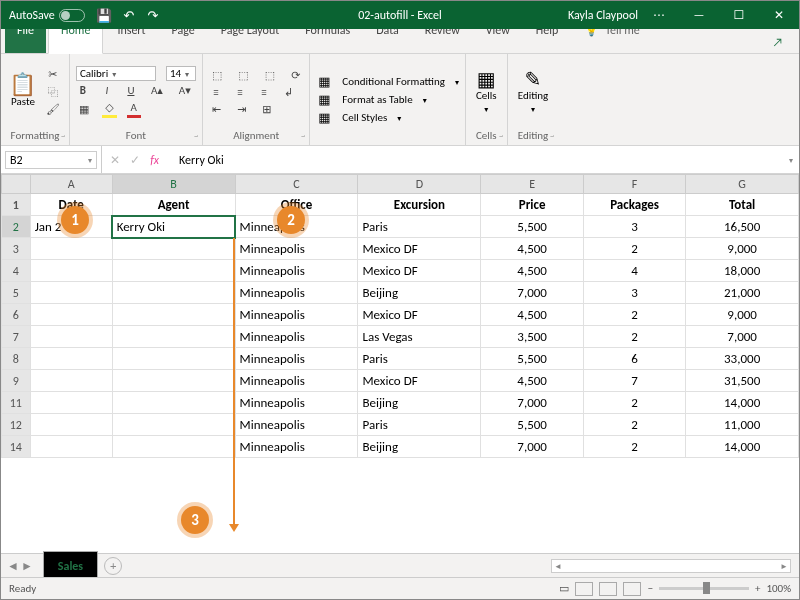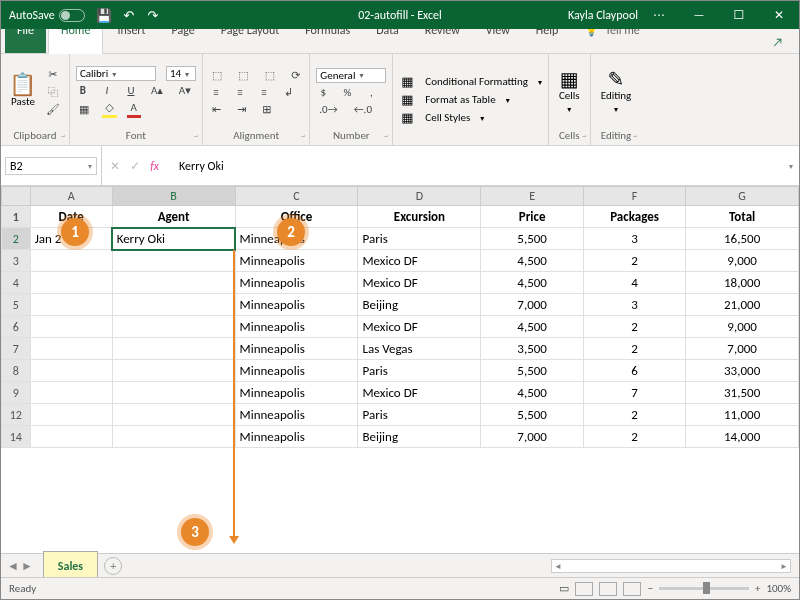--- a/index.html
+++ b/index.html
@@ -24,21 +24,21 @@
 .group-label{text-align:center;color:#666;font-size:11px;padding-top:2px;position:relative}
 .group-label::after{content:"⌐";position:absolute;right:-2px;bottom:0;font-size:8px;color:#888;transform:rotate(180deg)}
 .group-body{display:flex;gap:4px;flex:1}
 .vcol{display:flex;flex-direction:column;align-items:center;justify-content:center;gap:2px;padding:0 4px}
 .rows3{display:flex;flex-direction:column;gap:2px;justify-content:center}
 .row{display:flex;gap:10px;align-items:center}
 .btn{padding:1px 3px;color:#444;min-width:14px;text-align:center}
 .sel{border:1px solid #bbb;background:#fff;padding:0 3px;font-size:11px;display:flex;align-items:center;gap:2px}
 .sel::after{content:"▾";font-size:8px;color:#666;margin-left:2px}
 .icon{width:16px;height:16px;display:inline-flex;align-items:center;justify-content:center;font-size:13px}
-.formula-bar{height:40px;background:#fff;border-bottom:1px solid #d4d4d4;display:flex;align-items:center;font-size:12px}
+.formula-bar{height:28px;background:#fff;border-bottom:1px solid #d4d4d4;display:flex;align-items:center;font-size:12px}
 .namebox{width:92px;border:1px solid #ccc;margin:2px 4px;padding:1px 4px;display:flex;justify-content:space-between;align-items:center;background:#fff}
 .namebox::after{content:"▾";font-size:8px;color:#888}
 .fxarea{display:flex;align-items:center;gap:10px;padding-left:8px;flex:1}
 .fxarea .fx{font-style:italic;color:#ec4899}
 .fxarea .content{flex:1;padding-left:10px}
 .fxarea::after{content:"▾";font-size:8px;color:#888;margin-right:6px}
 .grid-area{position:relative;background:#fff}
 table.sheet{border-collapse:collapse;font-size:13px;width:100%}
 .sheet th{background:#e6e6e6;border:1px solid #ccc;font-weight:normal;color:#555;height:19px;font-size:12px}
 .sheet td{border:1px solid #e0e0e0;height:22px;padding:0 4px;white-space:nowrap}
@@ -47,21 +47,21 @@
 .sheet .hdr td{font-weight:bold;text-align:center}
 .num{text-align:center}
 .active-rh{background:#d4d4d4!important;color:#217346!important}
 .active-ch{background:#d4d4d4!important;color:#217346!important}
 .sel-cell{outline:2px solid #217346;outline-offset:-1px;position:relative}
 .fill-line{position:absolute;width:2px;background:#e8882b;z-index:5}
 .fill-arrow{position:absolute;border-left:5px solid transparent;border-right:5px solid transparent;border-top:8px solid #e8882b;z-index:5}
 .callout{position:absolute;width:28px;height:28px;border-radius:50%;background:#e8882b;color:#fff;display:flex;align-items:center;justify-content:center;font-weight:bold;font-size:15px;z-index:6;box-shadow:0 0 0 4px rgba(232,136,43,0.35)}
 .sheet-tabs{height:24px;border-top:1px solid #ccc;background:#f3f2f1;display:flex;align-items:center;font-size:12px;position:absolute;bottom:22px;left:0;right:0}
 .tabnav{display:flex;gap:2px;padding:0 6px;color:#888}
-.sheettab{border:1px solid #aaa;border-bottom:none;padding:7px 14px;background:#fef9c3;color:#217346;font-weight:bold;margin-left:4px}
+.sheettab{border:1px solid #aaa;border-bottom:none;padding:7px 14px;background:#000000;color:#217346;font-weight:bold;margin-left:4px}
 .addsheet{width:18px;height:18px;border:1px solid #bbb;border-radius:50%;display:flex;align-items:center;justify-content:center;margin-left:6px;color:#888;font-size:12px}
 .hscroll{flex:1;margin:0 8px;height:14px;border:1px solid #ccc;background:#fff;margin-left:auto;max-width:240px;position:relative}
 .hscroll::before{content:"◄";position:absolute;left:2px;font-size:8px;color:#888;top:1px}
 .hscroll::after{content:"►";position:absolute;right:2px;font-size:8px;color:#888;top:1px}
 .status{height:22px;background:#f3f2f1;border-top:1px solid #ccc;display:flex;align-items:center;font-size:11px;padding:0 8px;color:#555;position:absolute;bottom:0;left:0;right:0;justify-content:space-between}
 .status .views{display:flex;gap:6px;align-items:center}
 .view-icon{width:18px;height:14px;border:1px solid #aaa}
 .zoom{display:flex;align-items:center;gap:6px}
 .zoom .track{width:90px;height:3px;background:#ccc;position:relative}
 .zoom .track::after{content:"";width:7px;height:12px;background:#888;position:absolute;left:44px;top:-5px}
@@ -113,21 +113,21 @@
       <div class="vcol">
         <span class="icon" style="font-size:22px">📋</span>
         <span>Paste</span>
       </div>
       <div class="rows3">
         <span class="btn">✂</span>
         <span class="btn">⿻</span>
         <span class="btn">🖌</span>
       </div>
     </div>
-    <div class="group-label">Clipboard</div>
+    <div class="group-label">Formatting</div>
   </div>
 
   <div class="group">
     <div class="group-body">
       <div class="rows3">
         <div class="row">
           <span class="sel" style="width:80px">Calibri</span>
           <span class="sel" style="width:30px">14</span>
         </div>
         <div class="row">
@@ -165,39 +165,20 @@
         <div class="row">
           <span class="btn">⇤</span>
           <span class="btn">⇥</span>
           <span class="btn">⊞</span>
         </div>
       </div>
     </div>
     <div class="group-label">Alignment</div>
   </div>
 
-  <div class="group">
-    <div class="group-body">
-      <div class="rows3">
-        <div class="row">
-            <span class="sel" style="width:70px">General</span>
-          </div>
-        <div class="row">
-          <span class="btn">$</span>
-          <span class="btn">%</span>
-          <span class="btn">,</span>
-        </div>
-        <div class="row">
-          <span class="btn">.0→</span>
-          <span class="btn">←.0</span>
-        </div>
-      </div>
-    </div>
-    <div class="group-label">Number</div>
-  </div>
 
   <div class="group">
     <div class="group-body">
       <div class="rows3" style="font-size:11px">
         <div class="row">
             <span class="icon">▦</span>
             <span>Conditional Formatting</span>
             <span style="font-size:8px">▾</span>
           </div>
         <div class="row">
@@ -349,20 +330,30 @@
           <td class="rh">9</td>
           <td></td>
           <td></td>
           <td>Minneapolis</td>
           <td>Mexico DF</td>
           <td class="num">4,500</td>
           <td class="num">7</td>
           <td class="num">31,500</td>
         </tr>
         <tr>
+          <td class="rh">11</td>
+          <td></td>
+          <td></td>
+          <td>Minneapolis</td>
+          <td>Beijing</td>
+          <td class="num">7,000</td>
+          <td class="num">2</td>
+          <td class="num">14,000</td>
+        </tr>
+        <tr>
           <td class="rh">12</td>
           <td></td>
           <td></td>
           <td>Minneapolis</td>
           <td>Paris</td>
           <td class="num">5,500</td>
           <td class="num">2</td>
           <td class="num">11,000</td>
         </tr>
         <tr>

